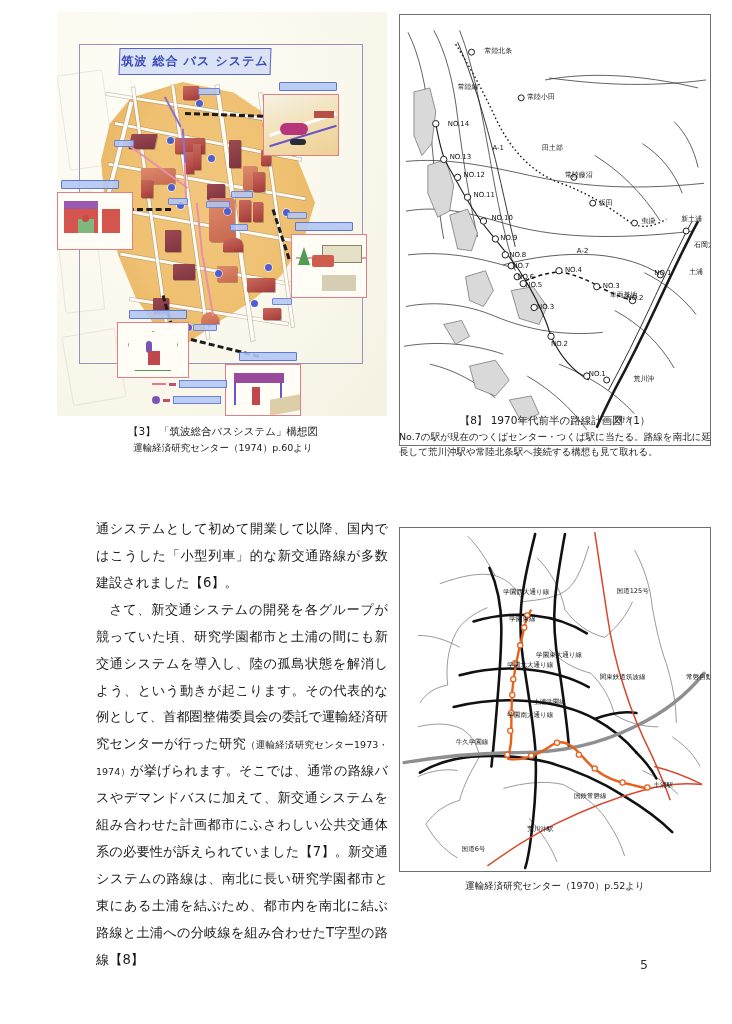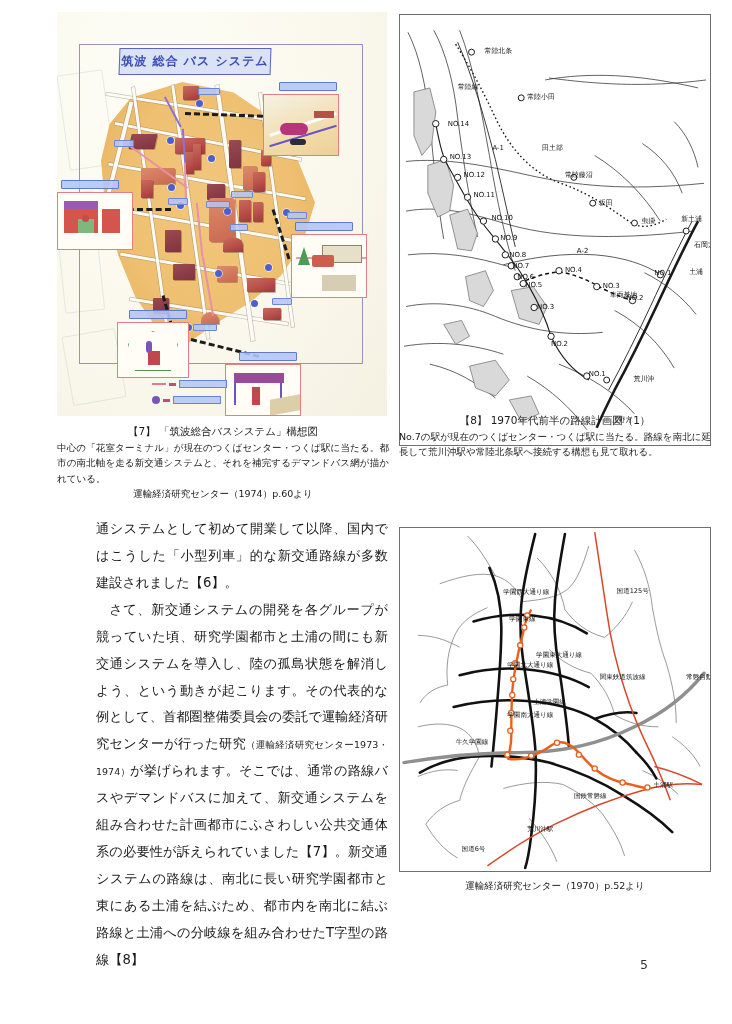--- a/index.html
+++ b/index.html
@@ -338,22 +338,21 @@
       </div>
       <div class="legend-row" style="left:0; top:18px;">
         <span class="legend-swatch-dot"></span>
         <span class="legend-swatch-dash"></span>
         <span class="legend-txt"></span>
       </div>
     </div>
   </div>
 
   <div id="fig7cap" class="cap">
-    <div class="cap-title">【7】 「筑波総合バスシステム」構想図</div>
-    <div class="cap-body">中心の「花室ターミナル」が現在のつくばセンター・つくば駅に当たる。都市の南北軸を走る新交通システムと、それを補完するデマンドバス網が描かれている。</div>
+    <div class="cap-title">【3】 「筑波総合バスシステム」構想図</div>
     <div class="cap-src">運輸経済研究センター（1974）p.60より</div>
   </div>
 
   <div id="fig8box" class="mapbox">
     <svg class="mapsvg" viewBox="0 0 312 410">
       <g stroke="#3a3a3a" fill="none" stroke-width="0.8">
 
         <path d="M8 6 C20 30 26 60 30 96 C34 140 38 180 44 214"></path>
         <path d="M34 4 C46 26 54 56 58 92 C64 138 70 176 78 212"></path>
         <path d="M60 4 C74 40 82 86 90 130 C98 178 106 214 116 246"></path>

